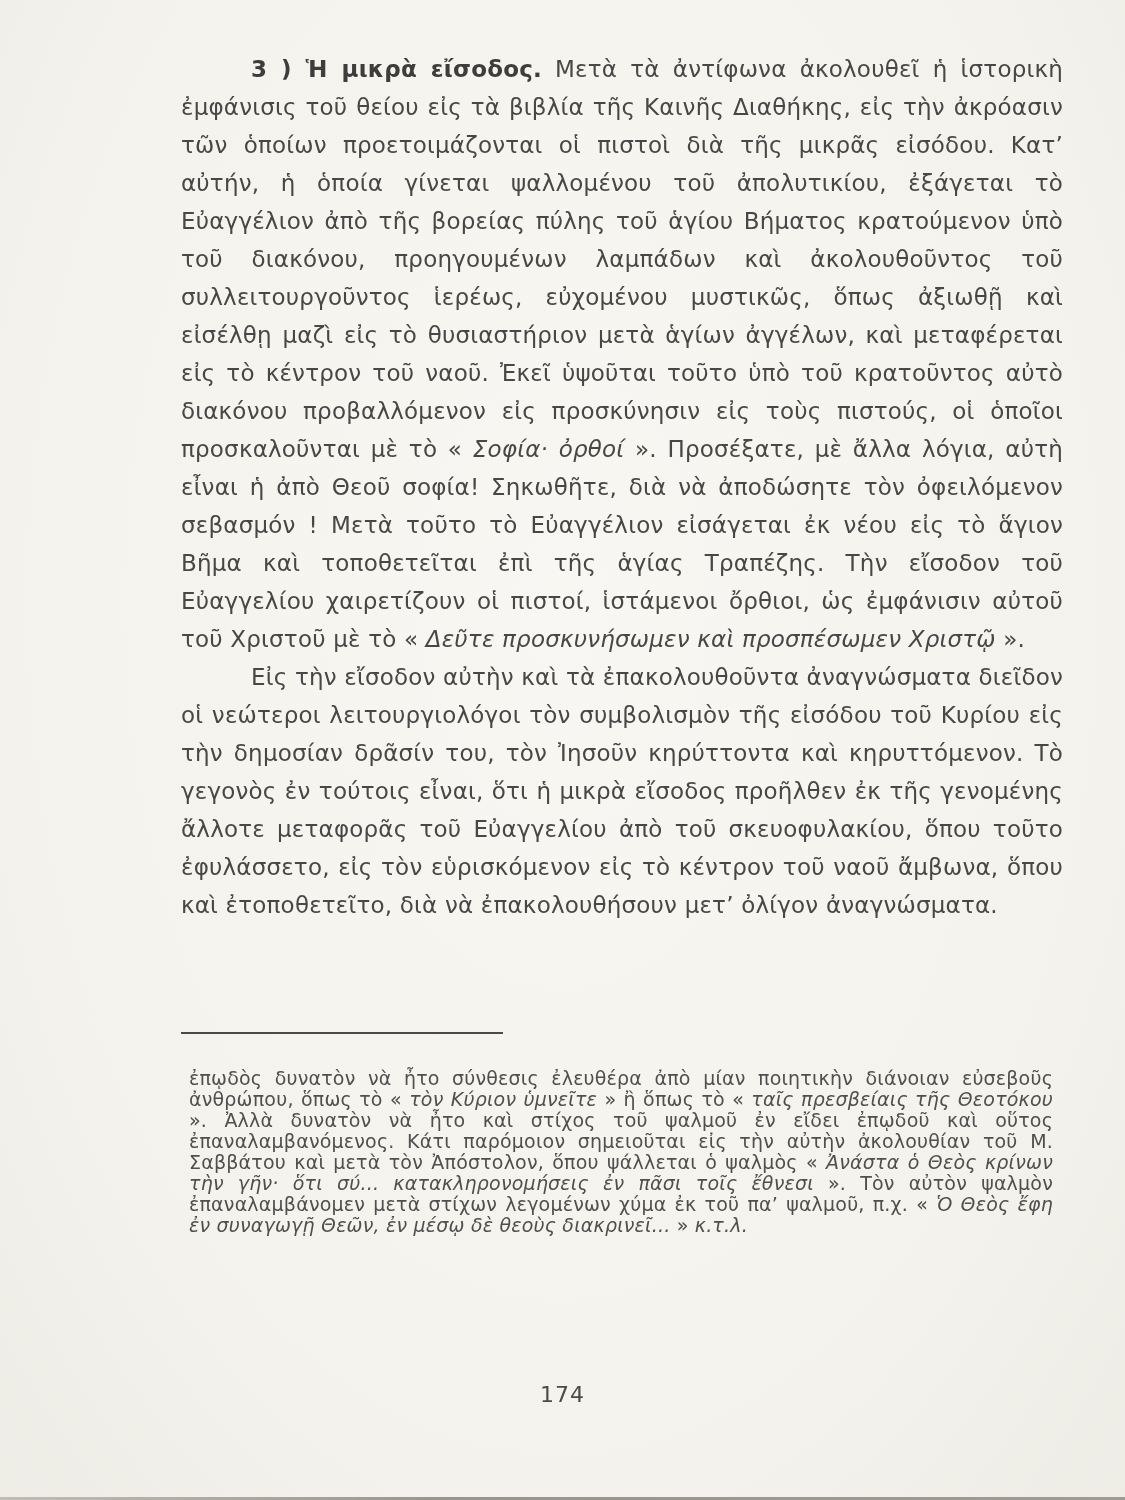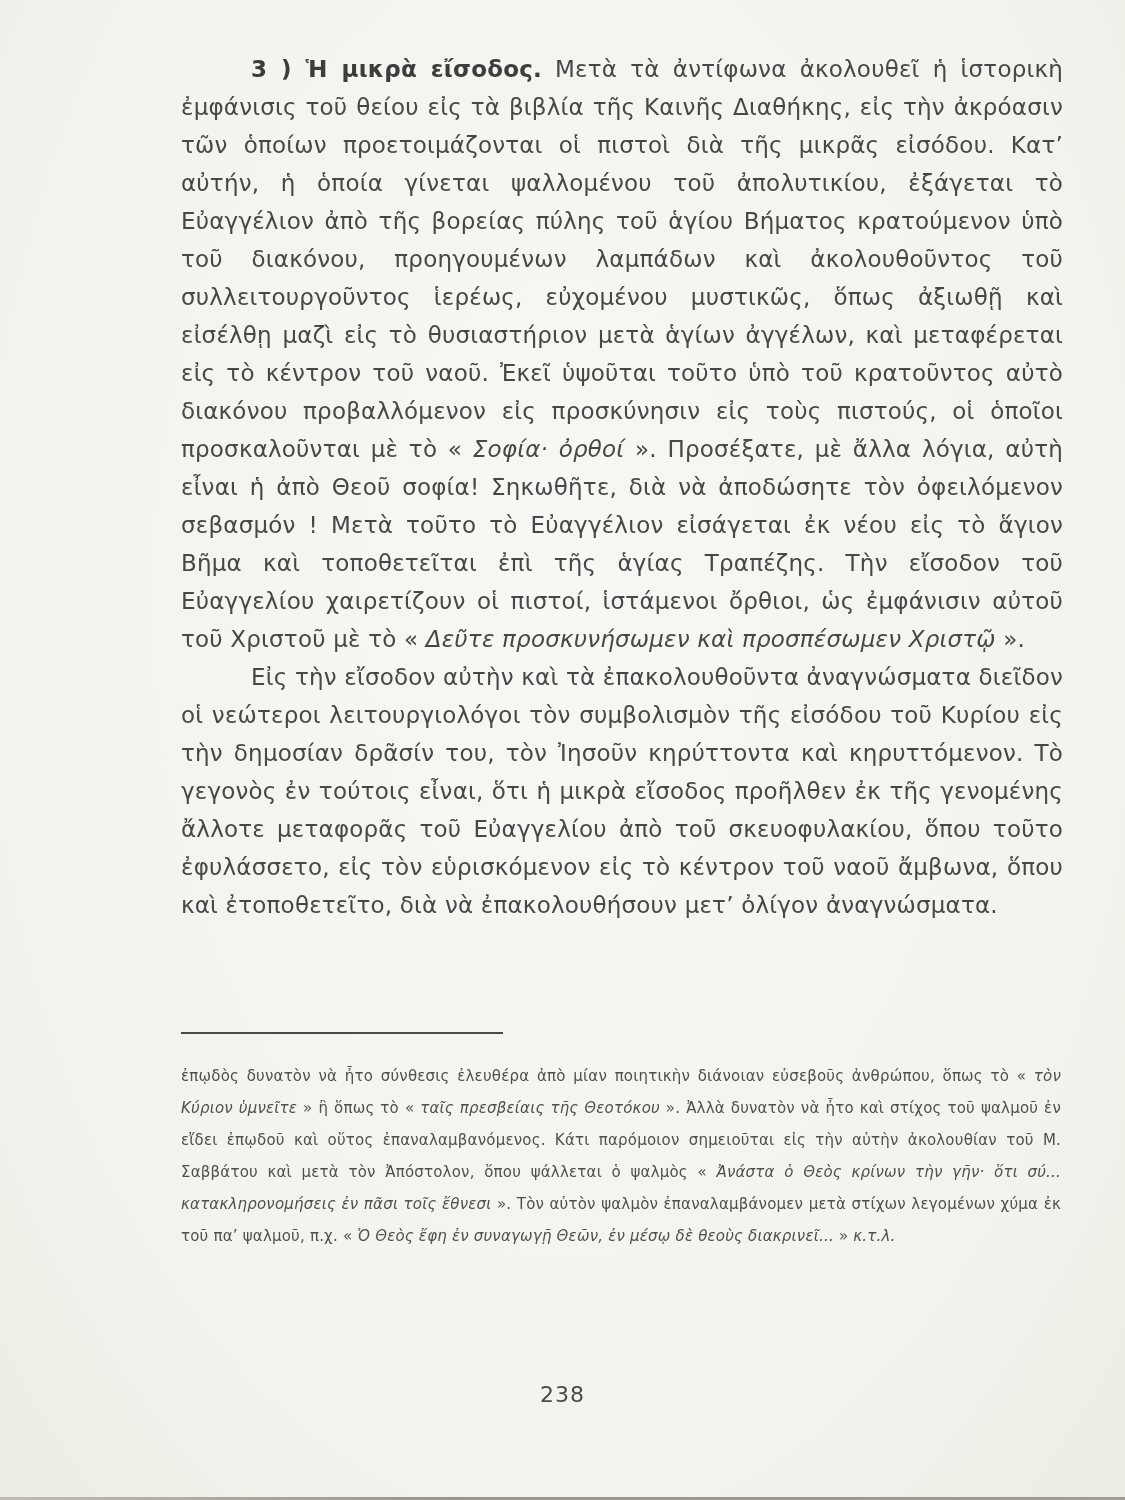--- a/index.html
+++ b/index.html
@@ -50,23 +50,23 @@
     background: #4a4a48;
   }
   .footnote {
     position: absolute;
     left: 181px;
     top: 1060px;
     width: 880px;
     color: #4f4f4f;
   }
   .footnote p {
-    margin: 0;
-    font-size: 15px;
-    line-height: 32px;
+    margin: 8px;
+    font-size: 19px;
+    line-height: 21px;
     letter-spacing: 0.2px;
     text-align: justify;
   }
   .page-number {
     position: absolute;
     left: 0;
     top: 1382px;
     width: 100%;
     text-align: center;
     font-size: 22px;
@@ -92,17 +92,17 @@
     <p class="body"><b>3 ) Ἡ μικρὰ εἴσοδος.</b><span> Μετὰ τὰ ἀντίφωνα ἀκολουθεῖ ἡ ἱστορικὴ ἐμφάνισις τοῦ θείου εἰς τὰ βιβλία τῆς Καινῆς Διαθήκης, εἰς τὴν ἀκρόασιν τῶν ὁποίων προετοιμάζονται οἱ πιστοὶ διὰ τῆς μικρᾶς εἰσόδου. Κατ’ αὐτήν, ἡ ὁποία γίνεται ψαλλομένου τοῦ ἀπολυτικίου, ἐξάγεται τὸ Εὐαγγέλιον ἀπὸ τῆς βορείας πύλης τοῦ ἁγίου Βήματος κρατούμενον ὑπὸ τοῦ διακόνου, προηγουμένων λαμπάδων καὶ ἀκολουθοῦντος τοῦ συλλειτουργοῦντος ἱερέως, εὐχομένου μυστικῶς, ὅπως ἀξιωθῇ καὶ εἰσέλθῃ μαζὶ εἰς τὸ θυσιαστήριον μετὰ ἁγίων ἀγγέλων, καὶ μεταφέρεται εἰς τὸ κέντρον τοῦ ναοῦ. Ἐκεῖ ὑψοῦται τοῦτο ὑπὸ τοῦ κρατοῦντος αὐτὸ διακόνου προβαλλόμενον εἰς προσκύνησιν εἰς τοὺς πιστούς, οἱ ὁποῖοι προσκαλοῦνται μὲ τὸ « </span><i>Σοφία· ὀρθοί</i><span> ». Προσέξατε, μὲ ἄλλα λόγια, αὐτὴ εἶναι ἡ ἀπὸ Θεοῦ σοφία! Σηκωθῆτε, διὰ νὰ ἀποδώσητε τὸν ὀφειλόμενον σεβασμόν ! Μετὰ τοῦτο τὸ Εὐαγγέλιον εἰσάγεται ἐκ νέου εἰς τὸ ἅγιον Βῆμα καὶ τοποθετεῖται ἐπὶ τῆς ἁγίας Τραπέζης. Τὴν εἴσοδον τοῦ Εὐαγγελίου χαιρετίζουν οἱ πιστοί, ἱστάμενοι ὄρθιοι, ὡς ἐμφάνισιν αὐτοῦ τοῦ Χριστοῦ μὲ τὸ « </span><i>Δεῦτε προσκυνήσωμεν καὶ προσπέσωμεν Χριστῷ</i><span> ».</span></p>
     <p class="body">Εἰς τὴν εἴσοδον αὐτὴν καὶ τὰ ἐπακολουθοῦντα ἀναγνώσματα διεῖδον οἱ νεώτεροι λειτουργιολόγοι τὸν συμβολισμὸν τῆς εἰσόδου τοῦ Κυρίου εἰς τὴν δημοσίαν δρᾶσίν του, τὸν Ἰησοῦν κηρύττοντα καὶ κηρυττόμενον. Τὸ γεγονὸς ἐν τούτοις εἶναι, ὅτι ἡ μικρὰ εἴσοδος προῆλθεν ἐκ τῆς γενομένης ἄλλοτε μεταφορᾶς τοῦ Εὐαγγελίου ἀπὸ τοῦ σκευοφυλακίου, ὅπου τοῦτο ἐφυλάσσετο, εἰς τὸν εὑρισκόμενον εἰς τὸ κέντρον τοῦ ναοῦ ἄμβωνα, ὅπου καὶ ἐτοποθετεῖτο, διὰ νὰ ἐπακολουθήσουν μετ’ ὀλίγον ἀναγνώσματα.</p>
   </div>
 
   <div class="footnote-rule"></div>
 
   <div class="footnote">
     <p><span>ἐπῳδὸς δυνατὸν νὰ ἦτο σύνθεσις ἐλευθέρα ἀπὸ μίαν ποιητικὴν διάνοιαν εὐσεβοῦς ἀνθρώπου, ὅπως τὸ « </span><i>τὸν Κύριον ὑμνεῖτε</i><span> » ἢ ὅπως τὸ « </span><i>ταῖς πρεσβείαις τῆς Θεοτόκου</i><span> ». Ἀλλὰ δυνατὸν νὰ ἦτο καὶ στίχος τοῦ ψαλμοῦ ἐν εἴδει ἐπῳδοῦ καὶ οὕτος ἐπαναλαμβανόμενος. Κάτι παρόμοιον σημειοῦται εἰς τὴν αὐτὴν ἀκολουθίαν τοῦ Μ. Σαββάτου καὶ μετὰ τὸν Ἀπόστολον, ὅπου ψάλλεται ὁ ψαλμὸς « </span><i>Ἀνάστα ὁ Θεὸς κρίνων τὴν γῆν· ὅτι σύ... κατακληρονομήσεις ἐν πᾶσι τοῖς ἔθνεσι</i><span> ». Τὸν αὐτὸν ψαλμὸν ἐπαναλαμβάνομεν μετὰ στίχων λεγομένων χύμα ἐκ τοῦ πα’ ψαλμοῦ, π.χ. « </span><i>Ὁ Θεὸς ἔφη ἐν συναγωγῇ Θεῶν, ἐν μέσῳ δὲ θεοὺς διακρινεῖ...</i><span> » </span><i>κ.τ.λ.</i></p>
   </div>
 
-  <div class="page-number">238</div>
+  <div class="page-number">174</div>
 
   <div class="scan-edge-bottom"></div>
 
 </div>
 
 </body></html>

